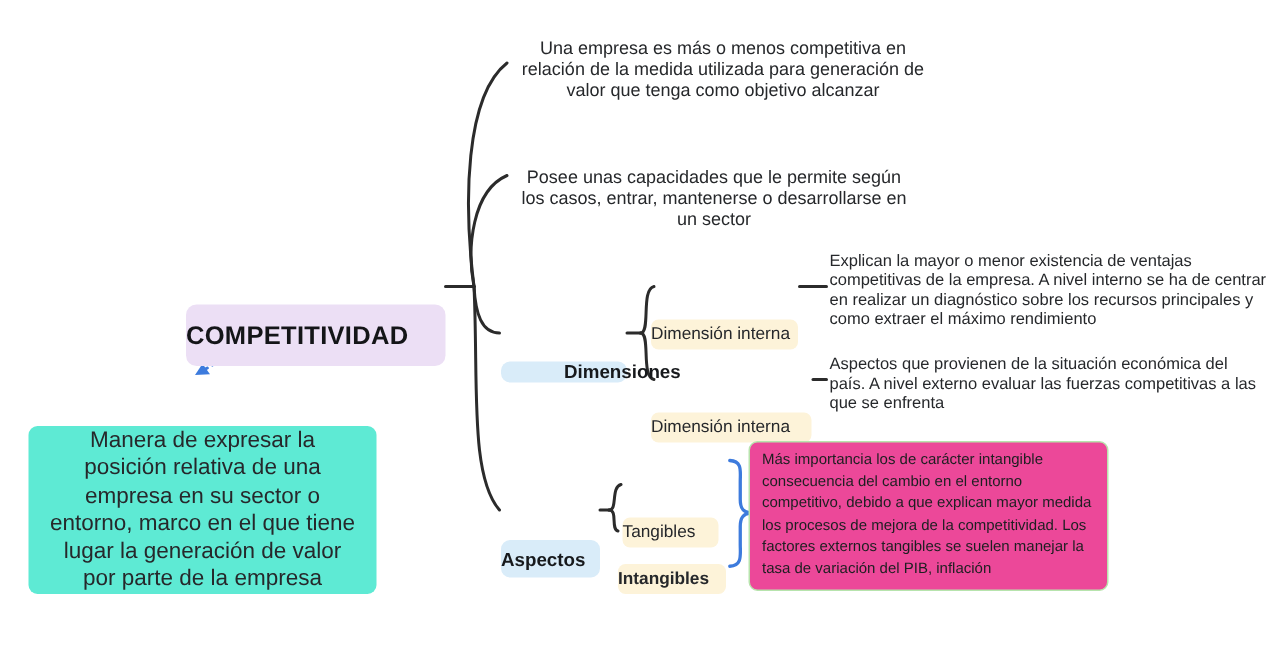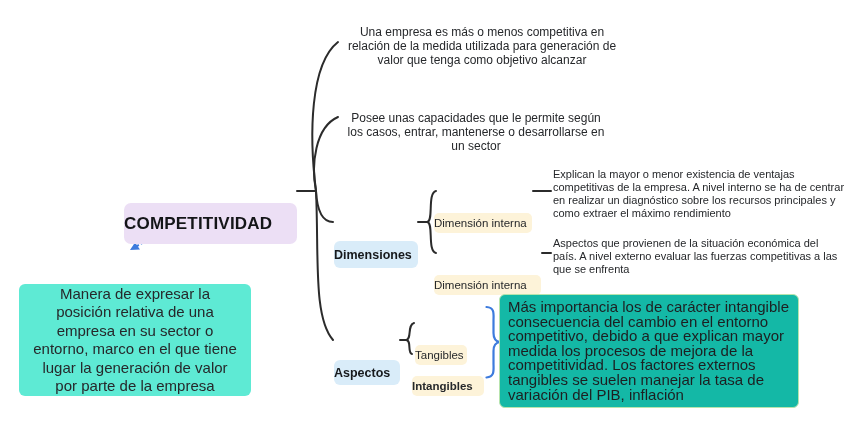--- a/index.html
+++ b/index.html
@@ -8,33 +8,33 @@
     font-family:"Liberation Sans", sans-serif;color:#212326;
   }
   .svg-layer{position:absolute;left:0;top:0;width:848px;height:437px;pointer-events:none;}
   .node{position:absolute;box-sizing:border-box;border-radius:7px;display:flex;align-items:center;justify-content:flex-start;text-align:center;margin-top:32px;}
   .root-node{left:124px;top:171px;width:173px;height:41px;background:#ecdff5;font-size:17px;font-weight:bold;letter-spacing:.2px;color:#141518;}
   .pink-note{left:19px;top:252px;width:232px;height:112px;background:#5eead4;border-radius:6px;font-size:15px;line-height:18.5px;padding:6px 12px;color:#26282b;}
   .float-text{position:absolute;font-size:12px;line-height:14px;color:#26282b;text-align:center;}
   .text-1{left:341px;top:25px;width:282px;}
   .text-2{left:342px;top:99px;width:268px;margin-top:12px;}
   .blue-node{background:#d9ecf9;font-weight:bold;font-size:12.5px;border-radius:6px;color:#17191c;}
-  .dimensiones-node{left:334px;top:209px;width:84px;height:27px;}
+  .dimensiones-node{left:334px;top:209px;width:84px;height:14px;padding-left:42px;}
   .factores-node{left:334px;top:328px;width:66px;height:25px;}
   .yellow-node{background:#fdf3d9;font-size:11.5px;border-radius:5px;color:#26282b;font-weight:normal;}
   .interna-node{left:434px;top:181px;width:98px;height:20px;}
   .externa-node{left:434px;top:243px;width:107px;height:20px;}
-  .tangibles-node{left:415px;top:313px;width:52px;height:20px;}
+  .tangibles-node{left:415px;top:313px;width:64px;height:20px;}
   .intangibles-node{left:412px;top:344px;width:72px;height:20px;font-weight:bold;}
   .desc-text{position:absolute;font-size:11px;line-height:13px;color:#26282b;}
   .interna-desc{left:553px;top:168px;width:296px;}
   .externa-desc{left:553px;top:237px;width:292px;}
-  .green-note{position:absolute;left:499px;top:294px;width:300px;box-sizing:border-box;
-    background:#14b8a6;border:1px solid #b7e4ad;border-radius:6px;
-    font-size:15px;line-height:14.6px;padding:5px 8px;color:#1d1f21;}
+  .green-note{position:absolute;left:499px;top:294px;width:240px;box-sizing:border-box;
+    background:#ec4899;border:1px solid #b7e4ad;border-radius:6px;
+    font-size:10px;line-height:14.6px;padding:5px 8px;color:#1d1f21;}
 </style>
 </head>
 <body>
 
 <div class="canvas">
 
   <svg class="svg-layer" viewBox="0 0 848 437" xmlns="http://www.w3.org/2000/svg">
     <g stroke="#2b2b2b" stroke-width="2" fill="none" stroke-linecap="round">
       <path d="M297,191 L316,191"></path>
       <path d="M316,191 C309,135 310,64 338,42"></path>

